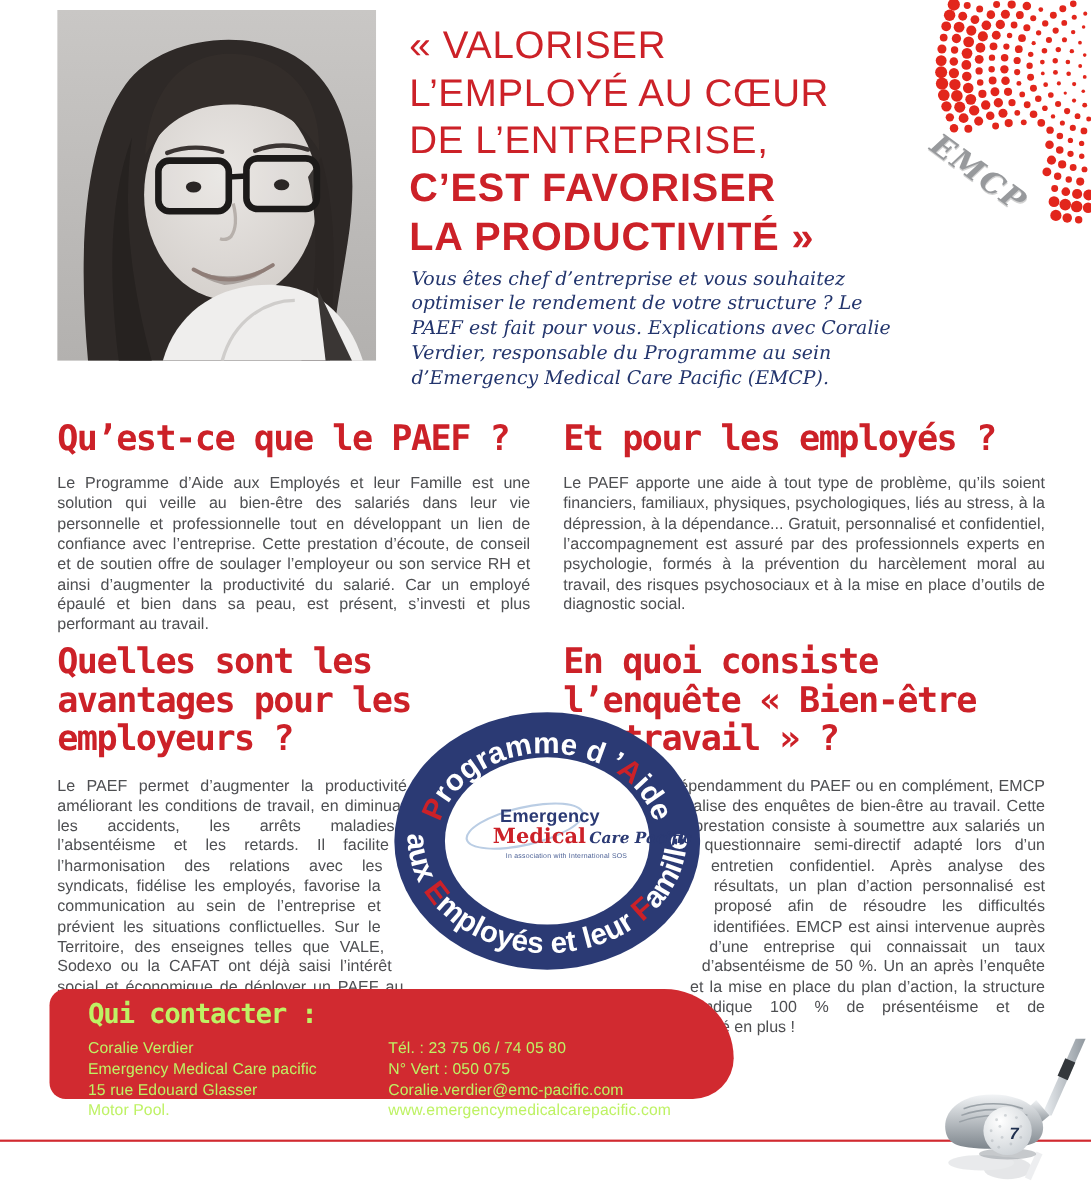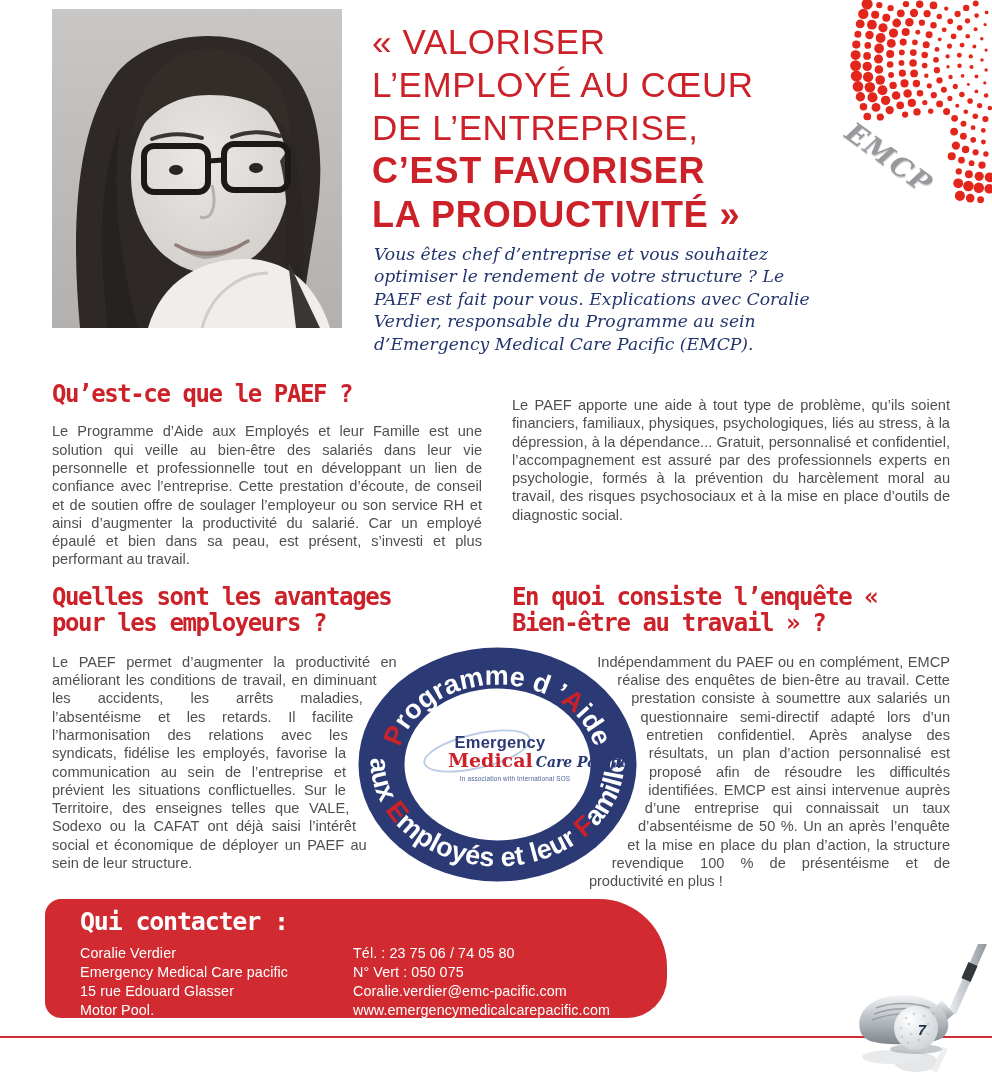--- a/index.html
+++ b/index.html
@@ -18,21 +18,21 @@
   .headline { left:372px; top:20px; width:575px; color:var(--red); }
   .hl-reg  { font-size:35px; line-height:43px; letter-spacing:.6px; font-weight:400; white-space:pre-line; }
   .hl-bold { font-size:36px; line-height:44px; letter-spacing:.8px; font-weight:700; white-space:pre-line; }
 
   .intro { left:374px; top:243px; width:442px;
            font-family:"DejaVu Serif", serif; font-style:italic; font-weight:normal;
            font-size:17.2px; line-height:22.4px; color:var(--navy); }
 
   
   .h-sec { font-family:"DejaVu Sans Mono", monospace; font-weight:bold;
-           color:var(--red); font-size:24px; letter-spacing:-1.4px; line-height:1.1; }
+           color:var(--red); font-size:32px; letter-spacing:-1.4px; line-height:1.1; }
   .body-text { font-size:14.6px; line-height:18.3px; text-align:justify;
                color:var(--body-gray); margin-top:15px; }
   .row1-left  { left:52px;  top:381px; width:430px; }
   .row1-right { left:512px; top:381px; width:438px; }
   .row2-left  { left:52px;  top:584px; width:432px; }
   .row2-right { left:512px; top:584px; width:438px; }
   .row2-left  .body-text, .row2-right .body-text { margin-top:16px; }
   .spacer-r { float:right; width:138px; height:238px;
               shape-outside:ellipse(152px 130px at 151px 116px); }
   .spacer-l { float:left;  width:138px; height:238px;
@@ -46,23 +46,23 @@
   .bi-1 { font-size:16.5px; font-weight:bold; color:var(--ring-navy); letter-spacing:.2px; position:relative; z-index:1; }
   .bi-2 { margin:-3px 0 0 26px; position:relative; z-index:1; white-space:nowrap; }
   .bi-2 .med  { font-family:"DejaVu Serif", serif; font-weight:bold; font-size:19px; color:var(--red);margin-top:18px; }
   .bi-2 .care { font-family:"DejaVu Serif", serif; font-style:italic; font-weight:bold; font-size:14px; color:var(--ring-navy); margin-left:3px; }
   .bi-3 { font-size:6.3px; color:#4a5f94; margin:4px 0 0 30px; letter-spacing:.2px; position:relative; z-index:1; }
   .swoosh { position:absolute; left:0; top:0; width:110px; height:36px;
             border:2px solid #9db8d8; border-radius:50%; transform:rotate(-13deg);
             opacity:.7; z-index:0; }
 
   
-  .contact { left:45px; top:899px; width:622px; height:119px;
+  .contact { left:45px; top:899px; width:622px; height:100px;
              background:var(--box-red); border-radius:16px 68px 40px 16px;
-             padding:8px 20px 0 35px; color:#ffffff; }
+             padding:8px 20px 0 35px; color:#bef264; }
   .contact-title { font-family:"DejaVu Sans Mono", monospace; font-weight:bold;
                    font-size:25px; letter-spacing:-1.2px; }
   .contact-cols { display:flex; margin-top:8px; }
   .c-col-left  { width:273px; }
   .c-line { font-size:14.3px; line-height:19px; letter-spacing:.1px; }
 
   
   .divider { left:0; top:1036px; width:992px; height:2px; background:var(--box-red); }
   .golf { left:838px; top:944px; width:154px; height:134px; }
   .golf svg { display:block; width:100%; height:100%; }
@@ -286,20 +286,21 @@
       <circle cx="21.3" cy="13.9" r="5.19" fill="#e2261c"></circle>
       <circle cx="25.1" cy="4.1" r="5.57" fill="#e2261c"></circle>
     </svg>
   <div class="abs emcp-mark">EMCP</div>
 
   <div class="abs row1-left">
     <h2 class="h-sec">Qu’est-ce que le PAEF ?</h2>
     <p class="body-text">Le Programme d’Aide aux Employés et leur Famille est une solution qui veille au bien-être des salariés dans leur vie personnelle et professionnelle tout en développant un lien de confiance avec l’entreprise. Cette prestation d’écoute, de conseil et de soutien offre de soulager l’employeur ou son service RH et ainsi d’augmenter la productivité du salarié. Car un employé épaulé et bien dans sa peau, est présent, s’investi et plus performant au travail.</p>
   </div>
   <div class="abs row1-right">
+    <h2 class="h-sec">Et pour les employés ?</h2>
     <p class="body-text">Le PAEF apporte une aide à tout type de problème, qu’ils soient financiers, familiaux, physiques, psychologiques, liés au stress, à la dépression, à la dépendance... Gratuit, personnalisé et confidentiel, l’accompagnement est assuré par des professionnels experts en psychologie, formés à la prévention du harcèlement moral au travail, des risques psychosociaux et à la mise en place d’outils de diagnostic social.</p>
   </div>
 
   <div class="abs row2-left">
     <h2 class="h-sec" style="width:380px">Quelles sont les avantages pour les employeurs ?</h2>
     <p class="body-text"><span class="spacer-r"></span><span>Le PAEF permet d’augmenter la productivité en améliorant les conditions de travail, en diminuant les accidents, les arrêts maladies, l’absentéisme et les retards. Il facilite l’harmonisation des relations avec les syndicats, fidélise les employés, favorise la communication au sein de l’entreprise et prévient les situations conflictuelles. Sur le Territoire, des enseignes telles que VALE, Sodexo ou la CAFAT ont déjà saisi l’intérêt social et économique de déployer un PAEF au sein de leur structure.</span></p>
   </div>
   <div class="abs row2-right">
     <h2 class="h-sec" style="width:400px">En quoi consiste l’enquête « Bien-être au travail » ?</h2>
     <p class="body-text"><span class="spacer-l"></span><span>Indépendamment du PAEF ou en complément, EMCP réalise des enquêtes de bien-être au travail. Cette prestation consiste à soumettre aux salariés un questionnaire semi-directif adapté lors d’un entretien confidentiel. Après analyse des résultats, un plan d’action personnalisé est proposé afin de résoudre les difficultés identifiées. EMCP est ainsi intervenue auprès d’une entreprise qui connaissait un taux d’absentéisme de 50 %. Un an après l’enquête et la mise en place du plan d’action, la structure revendique 100 % de présentéisme et de productivité en plus !</span></p>

